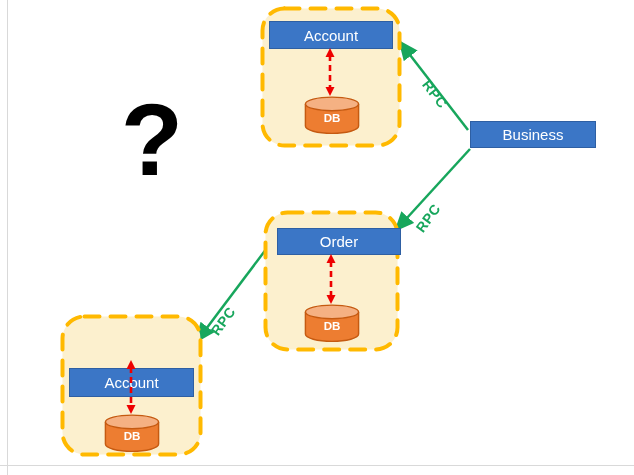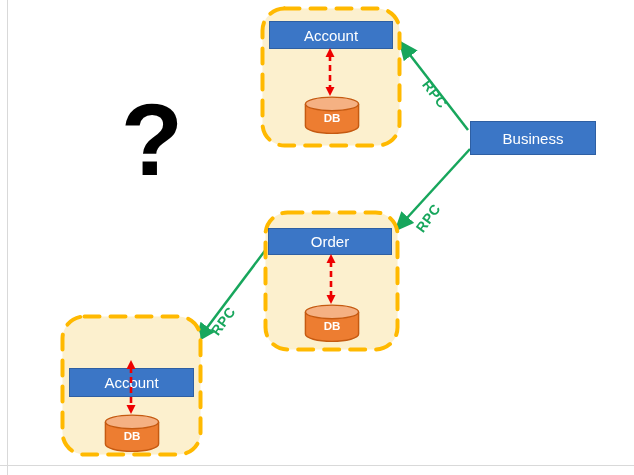--- a/index.html
+++ b/index.html
@@ -88,21 +88,21 @@
       <path class="cyl-body" d="M2.5,9 v23 a27.5,7.5 0 0 0 55,0 v-23"></path>
       <ellipse class="cyl-top" cx="30" cy="9" rx="27.5" ry="7"></ellipse>
       <text class="cyl-label" x="30" y="28" text-anchor="middle">DB</text>
     </svg>
   </div>
 
   <div class="service-group" style="left:263px;top:210px;width:137px;height:142px;">
     <svg class="group-bg" width="137" height="142">
       <rect x="2.5" y="2.5" width="132" height="137" rx="22"></rect>
     </svg>
-    <div class="node" style="left:5px;top:18px;width:124px;height:27px;">
+    <div class="node" style="left:14px;top:18px;width:124px;height:27px;">
       <span>Order</span>
     </div>
     <svg class="db-arrow" style="left:61px;top:43px;" width="14" height="52">
       <line x1="7" y1="8" x2="7" y2="44"></line>
       <polygon points="7,1 2.5,10 11.5,10"></polygon>
       <polygon points="7,51 2.5,42 11.5,42"></polygon>
     </svg>
     <svg class="cylinder" style="left:40px;top:93px;" width="58" height="40" viewBox="0 0 60 41">
       <path class="cyl-body" d="M2.5,9 v23 a27.5,7.5 0 0 0 55,0 v-23"></path>
       <ellipse class="cyl-top" cx="30" cy="9" rx="27.5" ry="7"></ellipse>
@@ -122,17 +122,17 @@
       <polygon points="7,1 2.5,10 11.5,10"></polygon>
       <polygon points="7,55 2.5,46 11.5,46"></polygon>
     </svg>
     <svg class="cylinder" style="left:43px;top:99px;" width="58" height="40" viewBox="0 0 60 41">
       <path class="cyl-body" d="M2.5,9 v23 a27.5,7.5 0 0 0 55,0 v-23"></path>
       <ellipse class="cyl-top" cx="30" cy="9" rx="27.5" ry="7"></ellipse>
       <text class="cyl-label" x="30" y="28" text-anchor="middle">DB</text>
     </svg>
   </div>
 
-  <div class="node" style="left:470px;top:121px;width:126px;height:34px;">
+  <div class="node" style="left:470px;top:121px;width:126px;height:27px;">
     <span>Business</span>
   </div>
 
 </div>
 
 </body></html>

